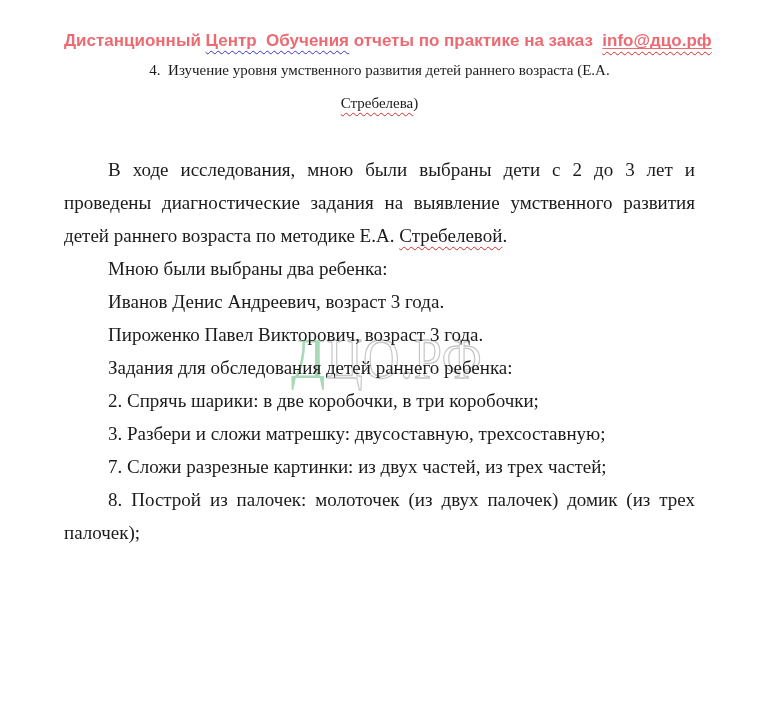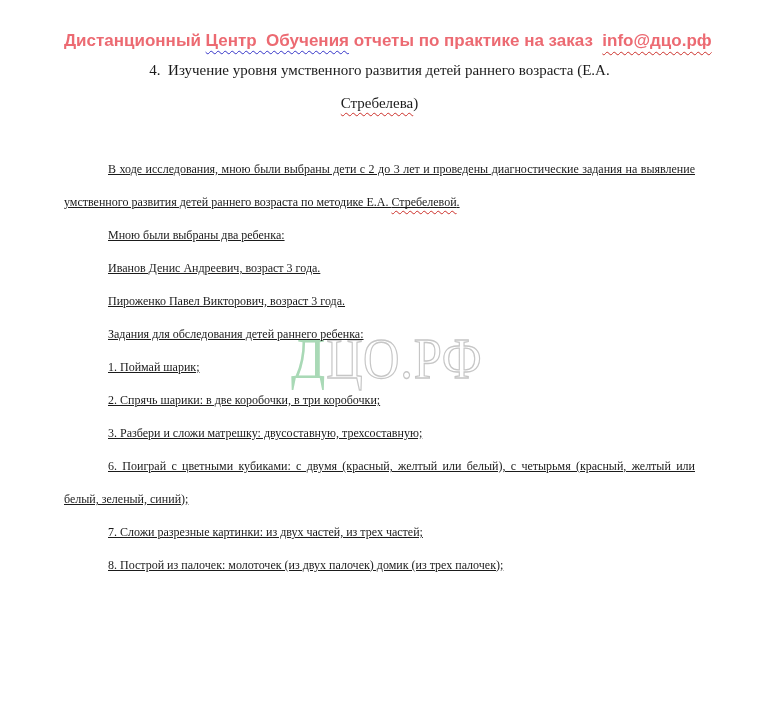--- a/index.html
+++ b/index.html
@@ -25,20 +25,21 @@
     color:#ec6a72;
   }
   .grammar{
     text-decoration:underline wavy #3434c8;
     text-decoration-thickness:1px;
     text-underline-offset:4px;
     text-decoration-skip-ink:none;
     margin-top:32px;
   }
   .email{
+    text-decoration:underline;
     text-decoration-color:#ec6a72;
     text-underline-offset:2px;
     cursor:pointer;
   }
   .email .spell-red{
     text-decoration:underline wavy #cc2f2a;
     text-decoration-thickness:1px;
     text-underline-offset:5px;
     text-decoration-skip-ink:none;
   }
@@ -51,25 +52,24 @@
   .spell-body{
     text-decoration:underline wavy #cc2f2a;
     text-decoration-thickness:1px;
     text-underline-offset:4px;
     text-decoration-skip-ink:none;
   }
   .spacer-line{height:33px;}
   
   .para{
     margin:0;
-    font-size:12px;
+    font-size:19px;
     line-height:33px;
     text-indent:44px;
     text-align:justify;
-    text-decoration:underline;
   }
   
   .watermark{
     position:absolute;z-index:0;
     left:291px;top:330px;
     font-family:"Liberation Serif","DejaVu Serif",serif;
     font-size:58px;line-height:1;
     letter-spacing:1px;
     white-space:nowrap;
     transform:scaleX(0.87);
@@ -104,21 +104,19 @@
 
     <div class="spacer-line"></div>
 
     <p class="para"><span>В ходе исследования, мною были выбраны дети с 2 до 3 лет и проведены диагностические задания на выявление умственного развития детей раннего возраста по методике Е.А. </span><span class="spell-body">Стребелевой</span><span>.</span></p>
 
     <p class="para">Мною были выбраны два ребенка:</p>
     <p class="para">Иванов Денис Андреевич, возраст 3 года.</p>
     <p class="para">Пироженко Павел Викторович, возраст 3 года.</p>
     <p class="para">Задания для обследования детей раннего ребенка:</p>
 
-    <p class="para">1. Поймай шарик;</p>
     <p class="para">2. Спрячь шарики: в две коробочки, в три коробочки;</p>
     <p class="para">3. Разбери и сложи матрешку: двусоставную, трехсоставную;</p>
-    <p class="para">6. Поиграй с цветными кубиками: с двумя (красный, желтый или белый), с четырьмя (красный, желтый или белый, зеленый, синий);</p>
     <p class="para">7. Сложи разрезные картинки: из двух частей, из трех частей;</p>
     <p class="para">8. Построй из палочек: молоточек (из двух палочек) домик (из трех палочек);</p>
 
   </div>
 </div>
 
 </body></html>

